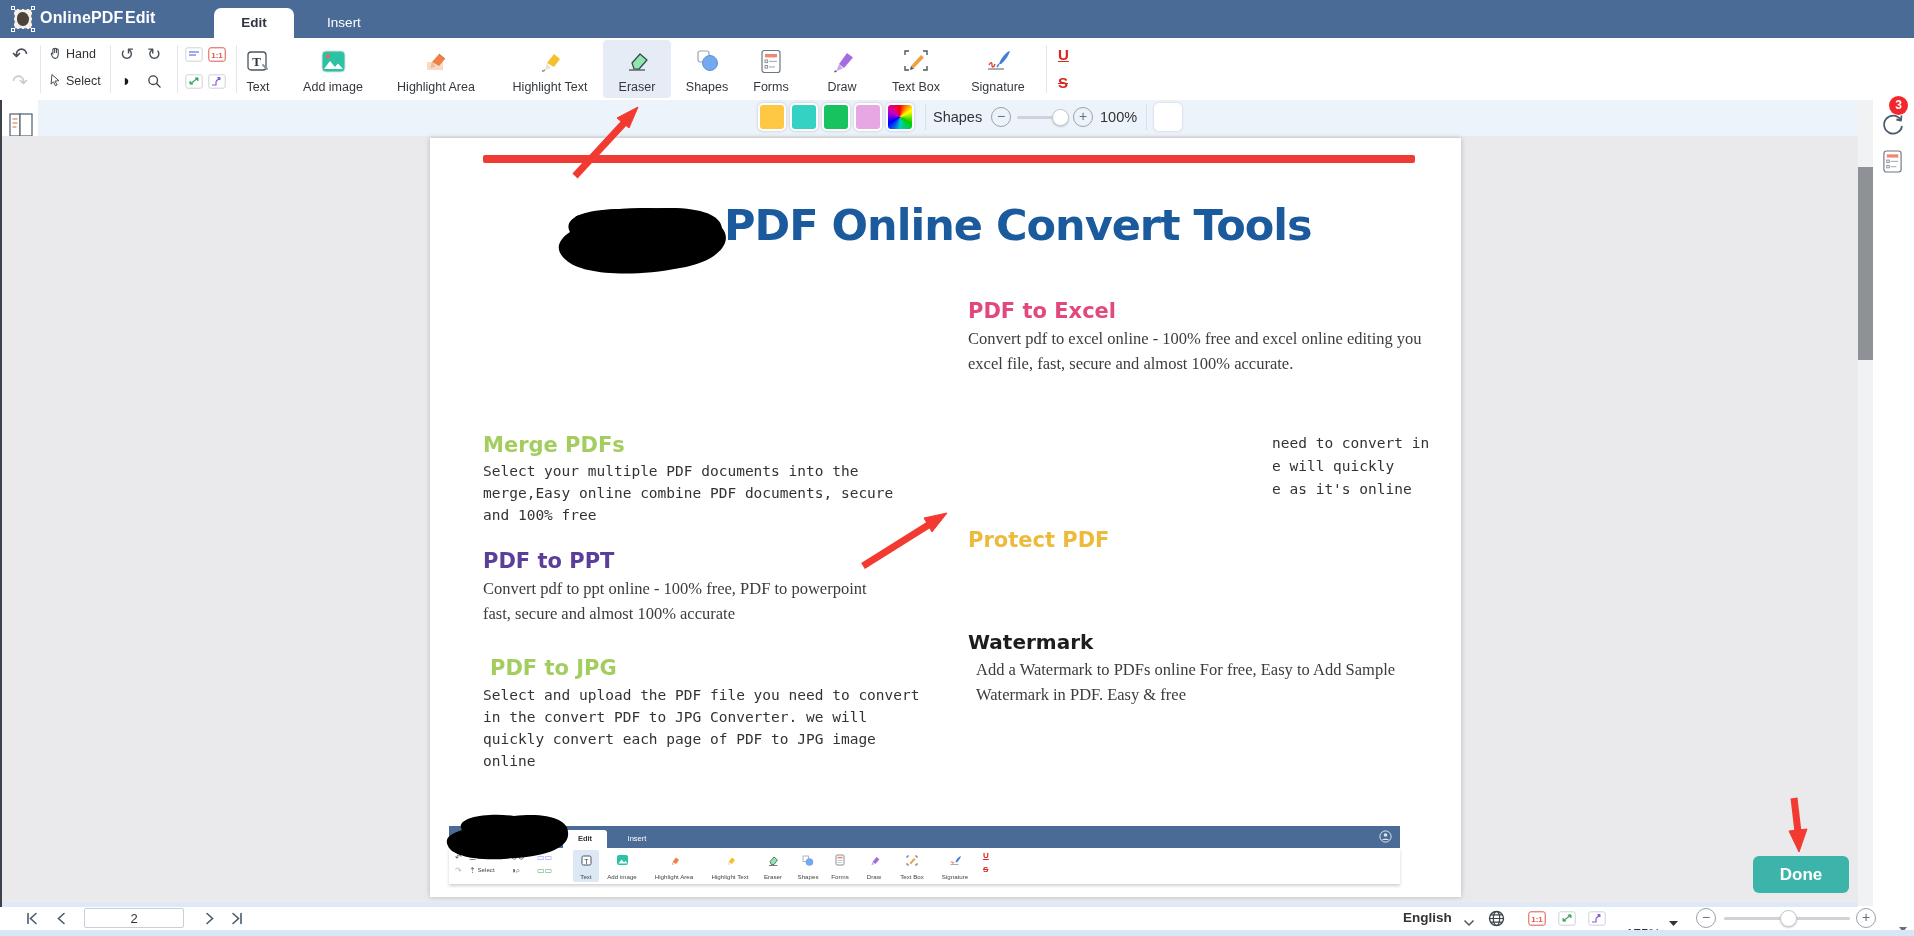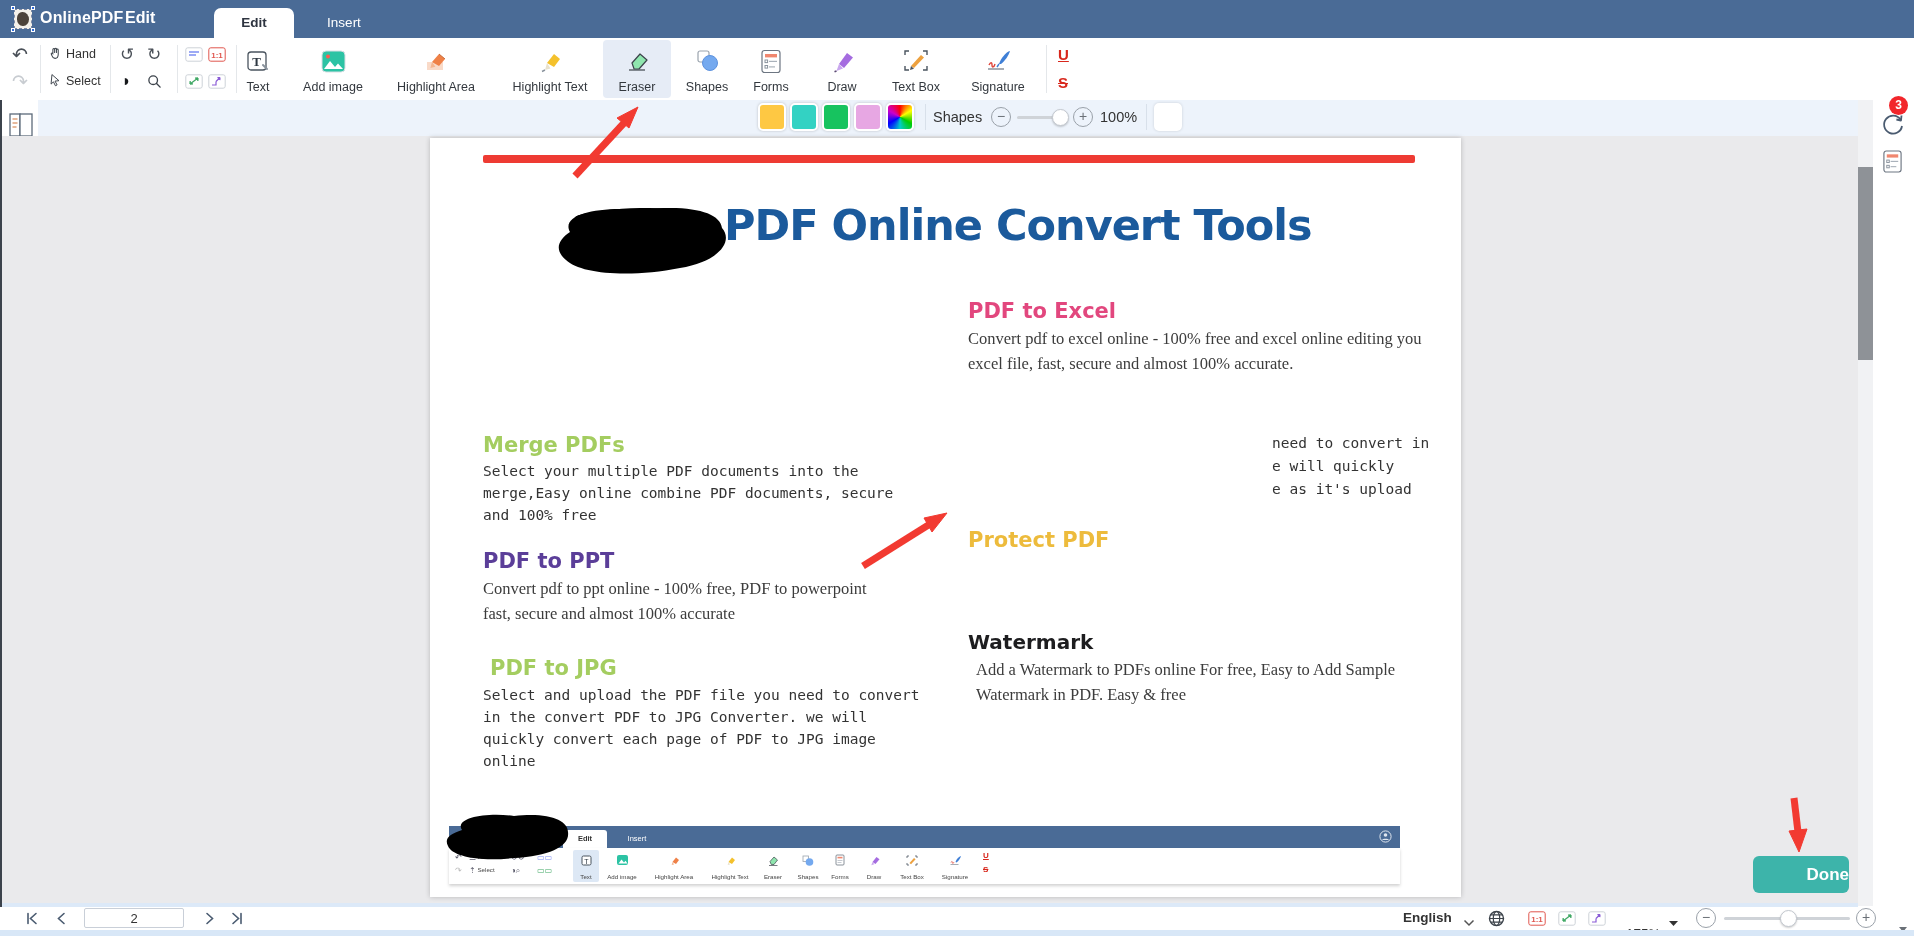--- a/index.html
+++ b/index.html
@@ -64,21 +64,21 @@
   .mlabel { position:absolute; left:0; right:0; bottom:2px; font-size:6.5px; color:#444; white-space:nowrap; transform:scale(.95); }
   .mglyph { position:absolute; font-size:8px; color:#556; line-height:1; }
 
   
   .scroll-track { position:absolute; left:1858px; top:100px; width:15px; height:806px; background:#f1f2f4; }
   .scroll-thumb { position:absolute; left:1858px; top:167px; width:15px; height:193px; background:#8e9297; }
   .rightpanel { position:absolute; left:1873px; top:100px; width:41px; height:806px; background:#fff; }
   .badge { position:absolute; width:19px; height:19px; background:#f2262b; border-radius:50%; color:#fff; font-size:12px; font-weight:bold; text-align:center; line-height:19px; }
 
   
-  .done-btn { position:absolute; left:1753px; top:856px; width:96px; height:37px; background:#3db4aa; border:none; border-radius:6px; color:#fff; font-size:17px; font-weight:bold; font-family:"Liberation Sans",sans-serif; cursor:pointer;text-align:right; }
+  .done-btn { position:absolute; left:1753px; top:856px; width:96px; height:37px; background:#3db4aa; border:none; border-radius:6px; color:#fff; font-size:17px; font-weight:bold; font-family:"Liberation Sans",sans-serif; cursor:pointer; }
   .annot { position:absolute; left:0; top:0; width:1914px; height:936px; pointer-events:none; }
 
   
   .footstrip-top { position:absolute; left:2px; top:903px; width:1856px; height:4px; background:#dce9f8; }
   .footer { position:absolute; left:0; top:907px; width:1914px; height:23px; background:#fff; }
   .footstrip-bottom { position:absolute; left:0; top:930px; width:1914px; height:6px; background:#d8e7f7; }
   .f-ic { position:absolute; top:4px; width:16px; height:16px; cursor:pointer; }
   .page-input { position:absolute; left:84px; top:1px; width:100px; height:20px; border:1px solid #c9cfd8; border-radius:2px; text-align:center; font-size:13px; color:#333; font-family:"Liberation Sans",sans-serif; }
   .f-label { position:absolute; font-size:13.5px; color:#333;text-align:right; }
 </style>
@@ -304,21 +304,21 @@
 
     <div class="sec-head" style="left: 538px; top: 161px; color: rgb(226, 71, 126);">PDF to Excel</div>
     <div class="sec-serif" style="left:538px;top:188px;width:478px">Convert pdf to excel online - 100% free and excel online editing you excel file, fast, secure and almost 100% accurate.</div>
 
     <div class="sec-head" style="left: 53px; top: 295px; color: rgb(164, 205, 96);">Merge PDFs</div>
     <div class="sec-mono" style="left:53px;top:322px;width:414px">Select your multiple PDF documents into the merge,Easy online combine PDF documents, secure and 100% free</div>
 
     <div class="sec-mono" style="left:842px;top:294px;line-height:23px">
       <div>need to convert in</div>
       <div>e will quickly</div>
-      <div>e as it's upload</div>
+      <div>e as it's online</div>
     </div>
 
     <div class="sec-head" style="left: 53px; top: 411px; color: rgb(91, 62, 153);">PDF to PPT</div>
     <div class="sec-serif" style="left:53px;top:438px;width:400px">Convert pdf to ppt online - 100% free, PDF to powerpoint fast, secure and almost 100% accurate</div>
 
     <div class="sec-head" style="left: 53px; top: 518px; color: rgb(164, 205, 96); margin-left: 7px;">PDF to JPG</div>
     <div class="sec-mono" style="left:53px;top:546px;width:442px">Select and upload the PDF file you need to convert in the convert PDF to JPG Converter. we will quickly convert each page of PDF to JPG image online</div>
 
     <div class="sec-head" style="left: 538px; top: 390px; color: rgb(237, 187, 60);">Protect PDF</div>
 

